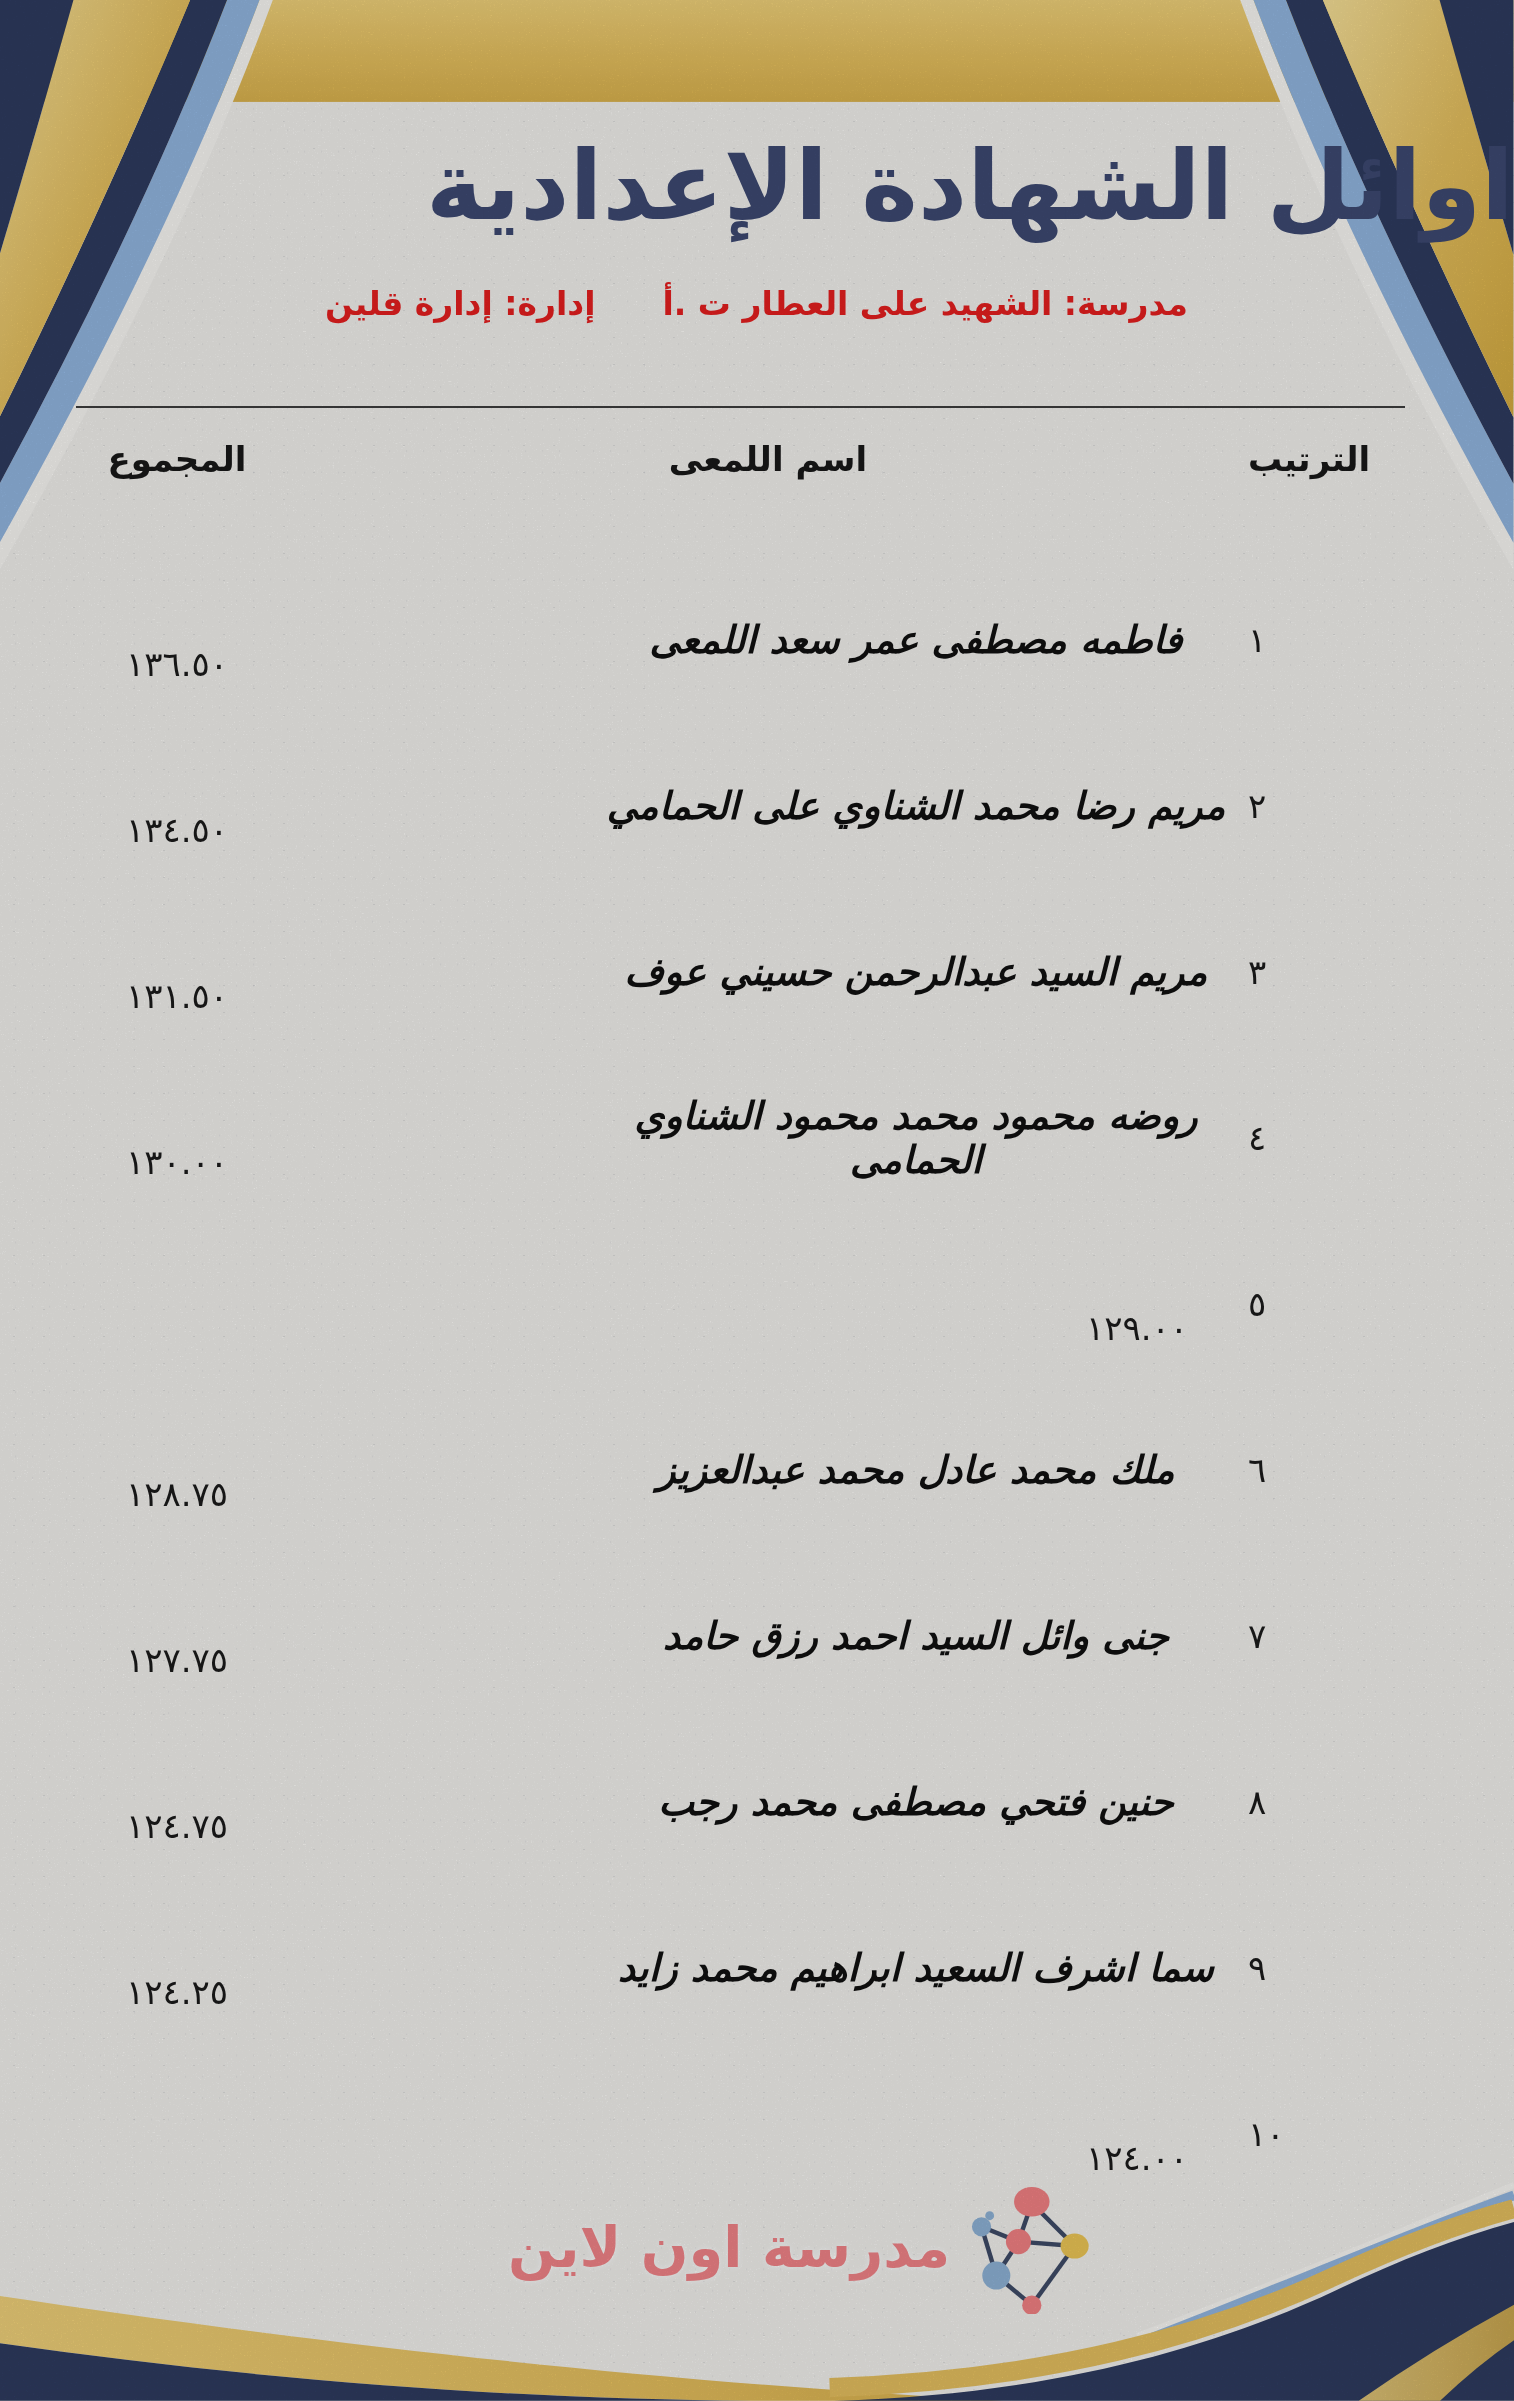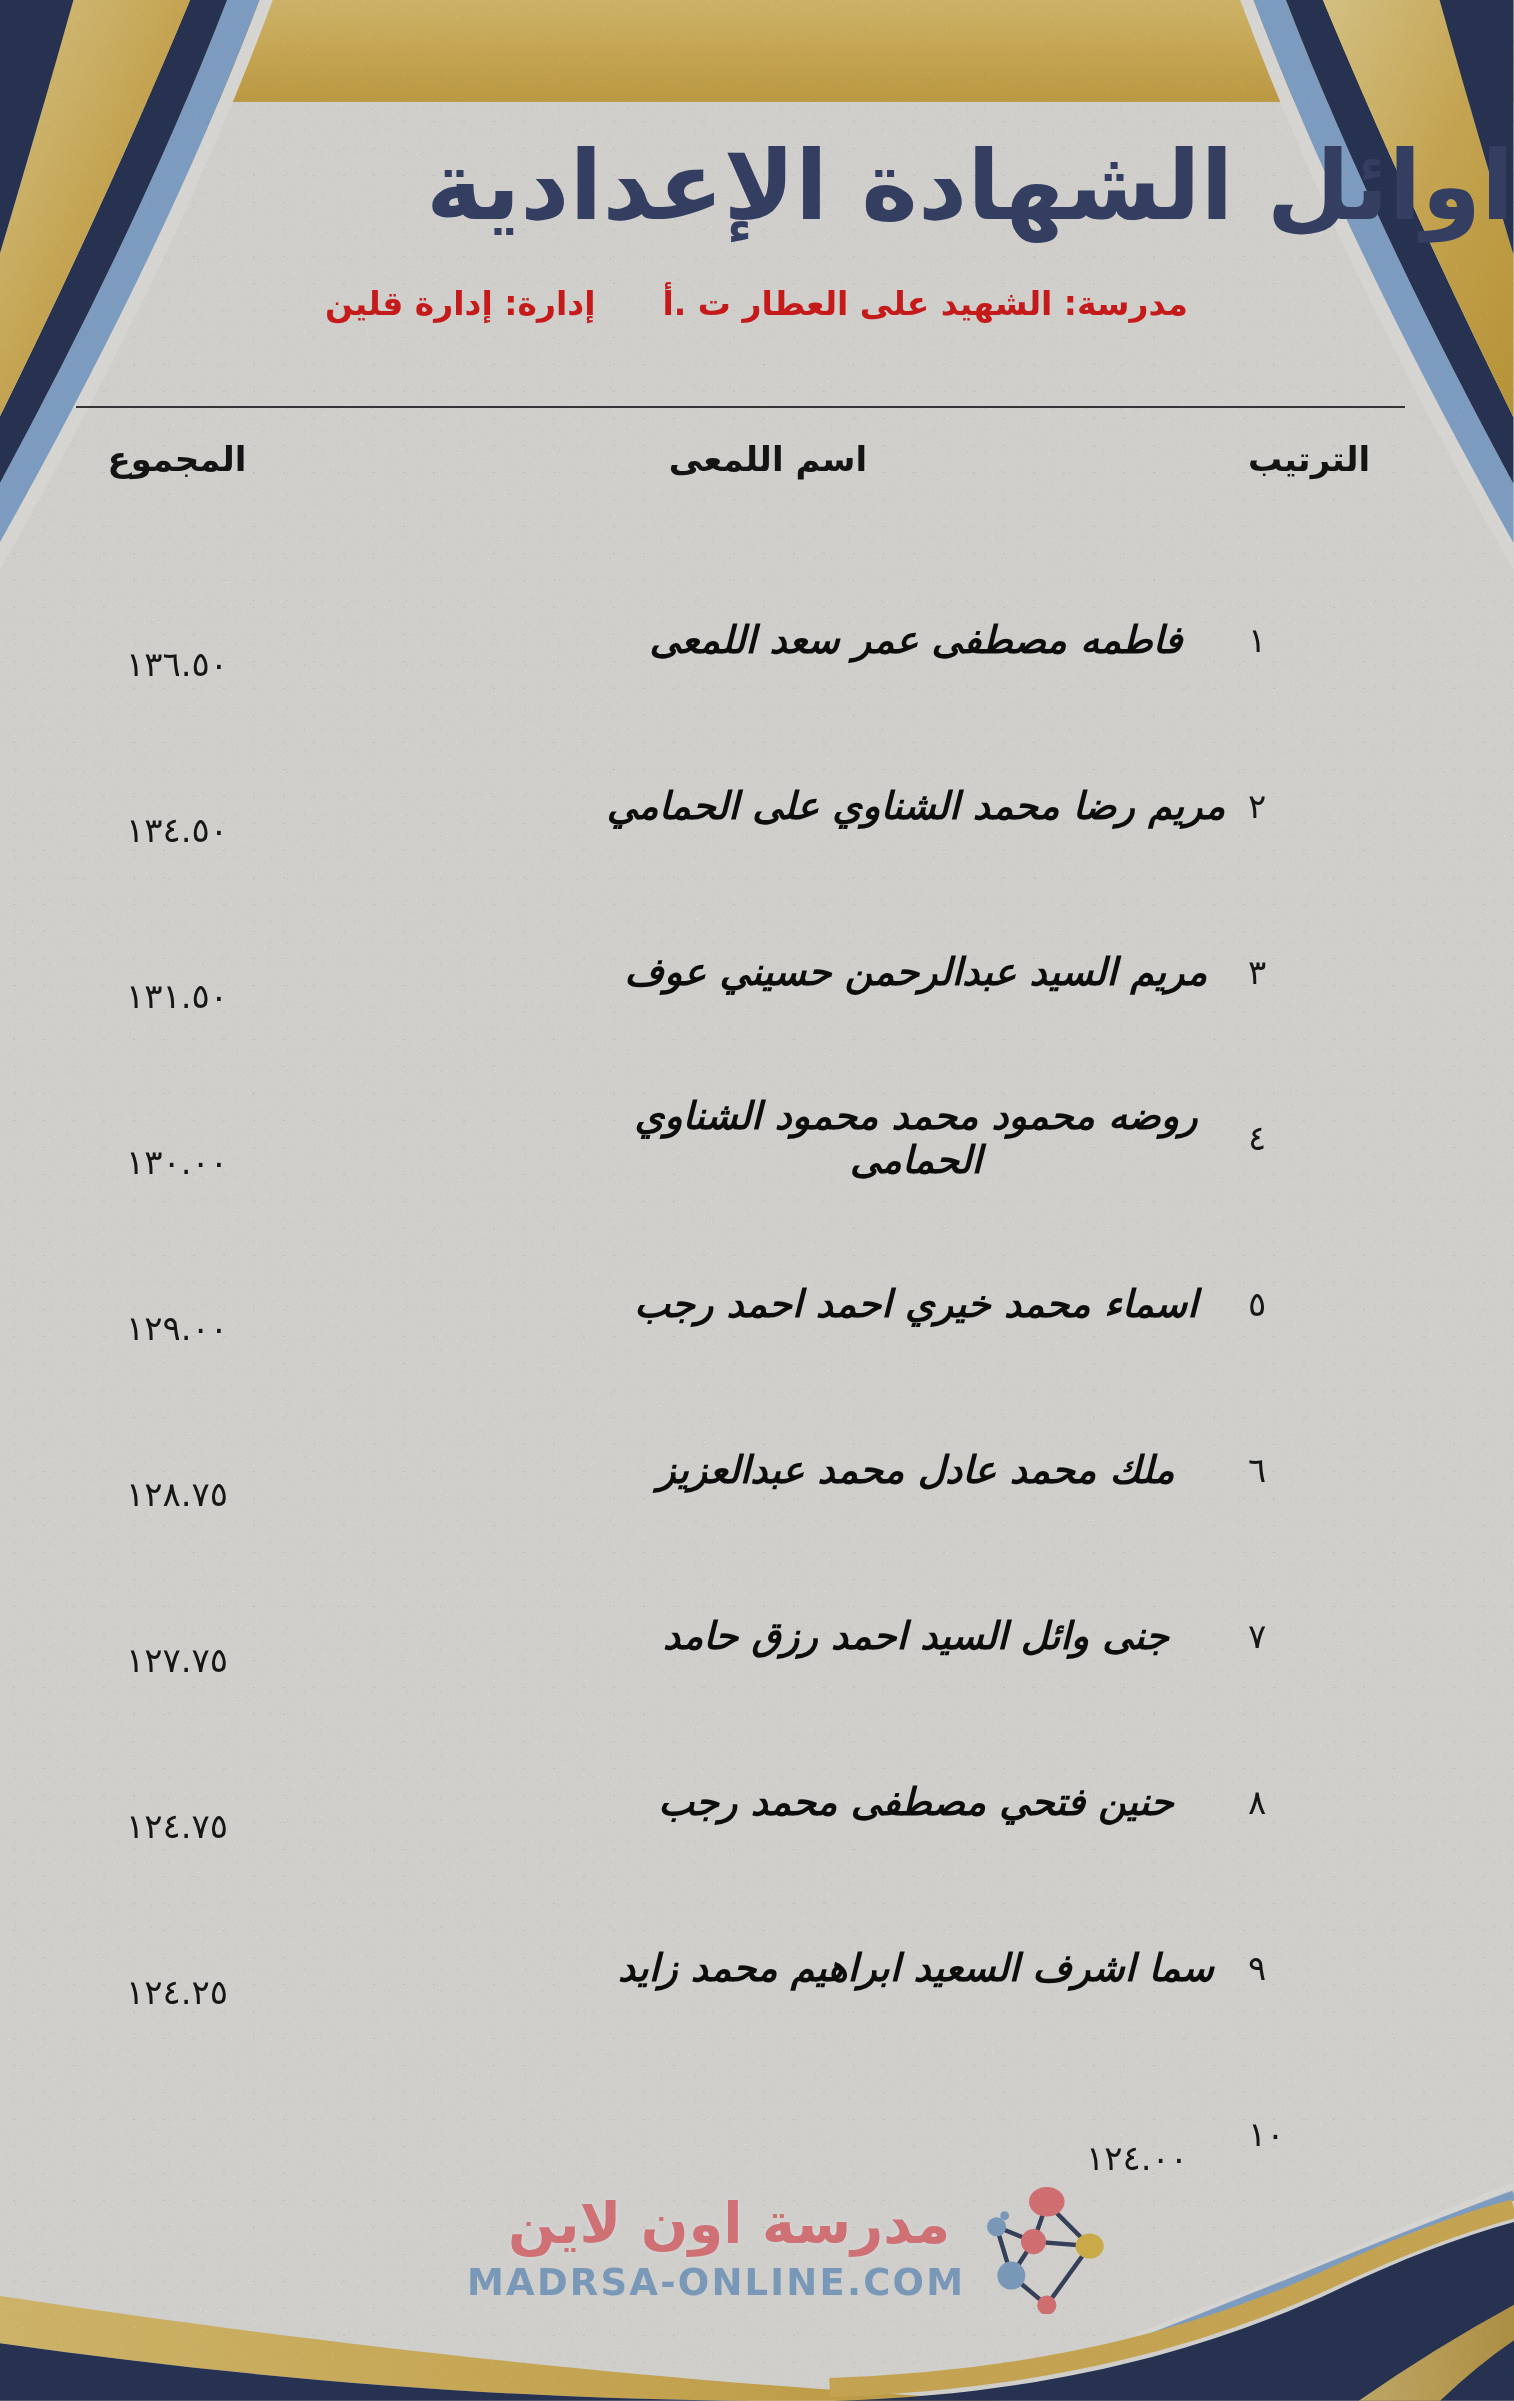--- a/index.html
+++ b/index.html
@@ -146,21 +146,20 @@
         <div class="col-name">مريم السيد عبدالرحمن حسيني عوف</div>
         <div class="col-total">١٣١.٥٠</div>
       </div>
       <div class="row">
         <div class="col-rank">٤</div>
         <div class="col-name">روضه محمود محمد محمود الشناوي الحمامى</div>
         <div class="col-total">١٣٠.٠٠</div>
       </div>
       <div class="row">
         <div class="col-rank">٥</div>
-        <div class="col-name">اسماء محمد خيري احمد احمد رجب</div>
         <div class="col-total">١٢٩.٠٠</div>
       </div>
       <div class="row">
         <div class="col-rank">٦</div>
         <div class="col-name">ملك محمد عادل محمد عبدالعزيز</div>
         <div class="col-total">١٢٨.٧٥</div>
       </div>
       <div class="row">
         <div class="col-rank">٧</div>
         <div class="col-name">جنى وائل السيد احمد رزق حامد</div>
@@ -180,21 +179,20 @@
         <div class="col-rank">١٠</div>
         <div class="col-total">١٢٤.٠٠</div>
       </div>
     </div>
   </div>
 
   <div class="footer">
     <div class="footer-inner">
       <div class="brand-col">
         <div class="brand-ar">مدرسة اون لاين</div>
-        <div class="brand-url">MADRSA-ONLINE.COM</div>
       </div>
       <div class="logo-icon">
         <svg width="126" height="133" viewBox="0 0 170 180">
           <g stroke="#3e4a66" stroke-width="6" fill="none">
             <path d="M82,30 L64,82"></path>
             <path d="M82,30 L140,88"></path>
             <path d="M64,82 L140,88"></path>
             <path d="M64,82 L34,128"></path>
             <path d="M34,128 L82,168"></path>
             <path d="M140,88 L82,168"></path>

